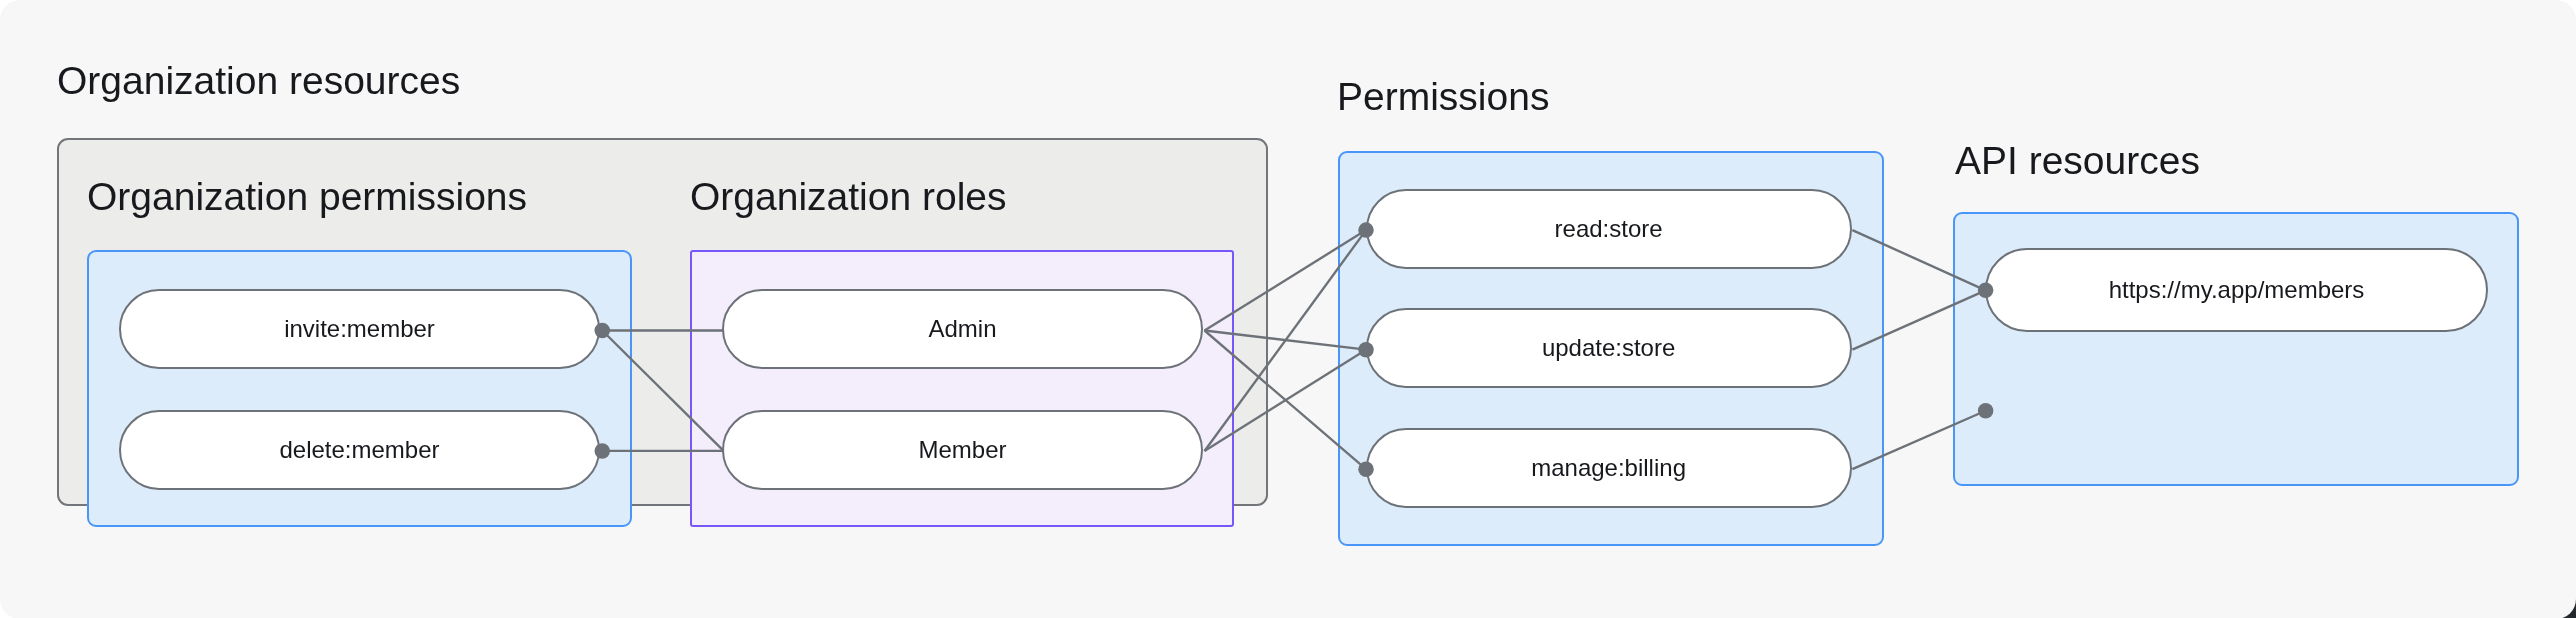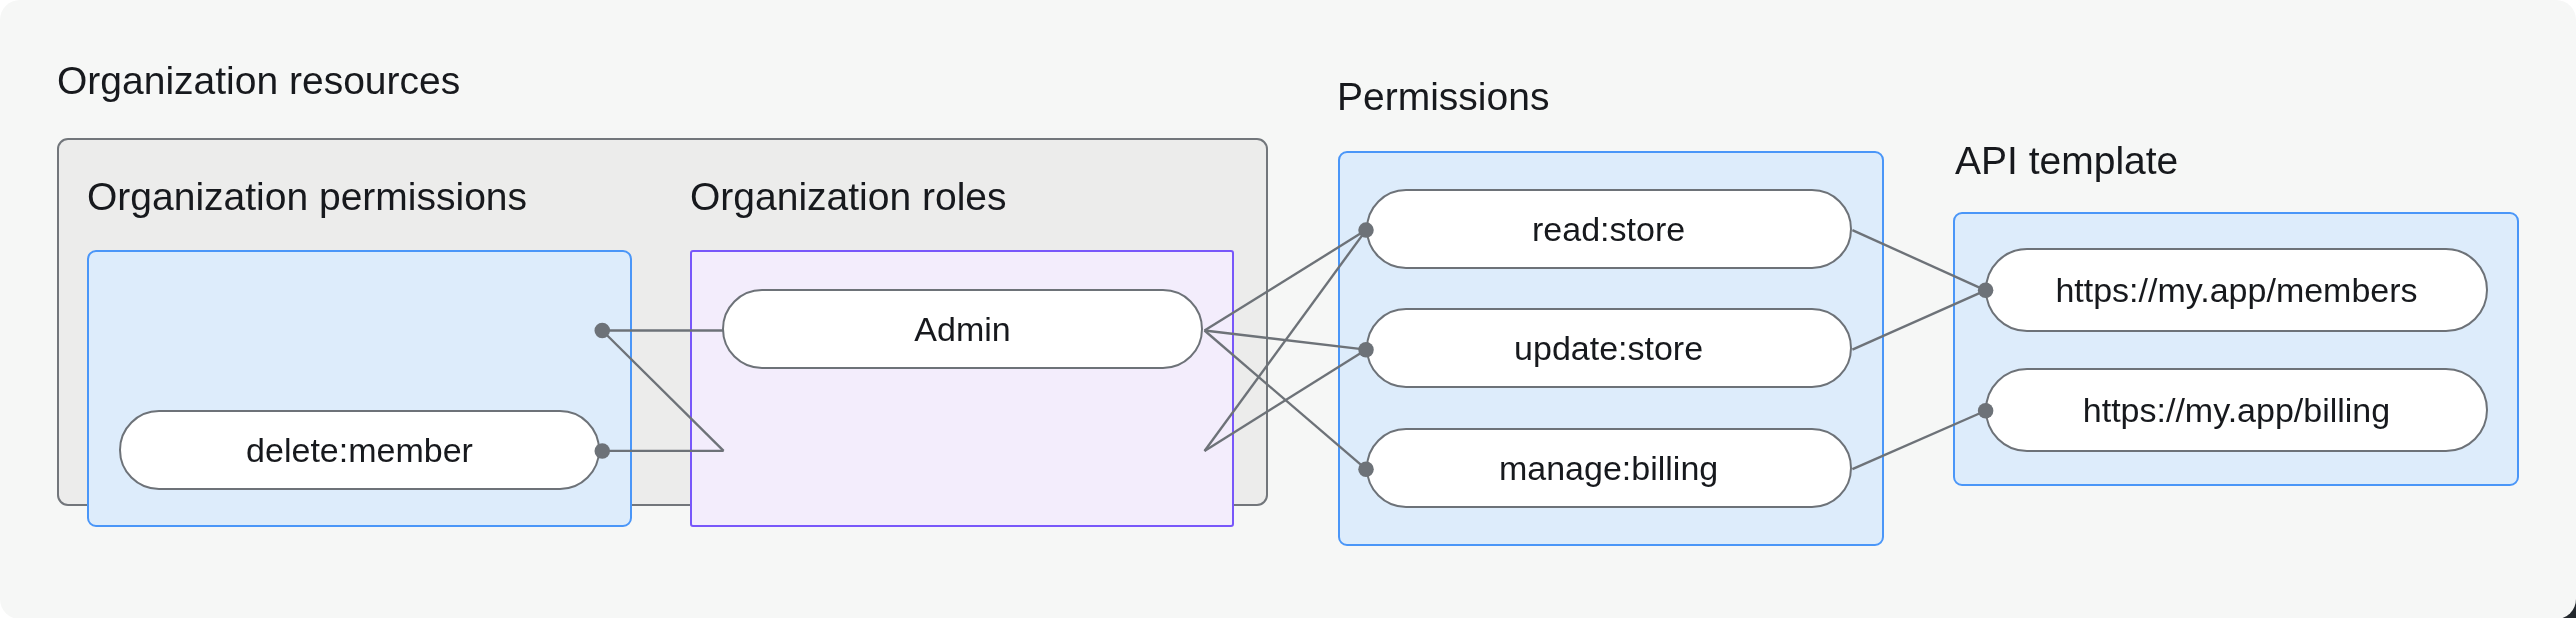--- a/index.html
+++ b/index.html
@@ -14,21 +14,21 @@
        font-family:"Liberation Sans", sans-serif;color:var(--text)}
   .corner-dark{position:absolute;right:0;bottom:0;width:40px;height:31px;background:#23282d;z-index:0}
   .card{position:absolute;inset:0;background:var(--canvas-bg);border-radius:20px;z-index:1}
   .label{position:absolute;font-size:39px;line-height:47px;white-space:nowrap;color:var(--text)}
   .box{position:absolute;border-radius:11px}
   .box.gray{left:57px;top:138px;width:1211px;height:368px;background:var(--gray-box-bg);border:2.7px solid var(--gray-box-border)}
   .box.blue{background:var(--blue-box-bg);border:2.7px solid var(--blue-box-border);border-radius:9px}
   .box.purple{background:var(--purple-box-bg);border:2.7px solid var(--purple-box-border);border-radius:3px}
   .pill{position:absolute;background:var(--node-bg);border:2.3px solid var(--node-border);
         border-radius:912px;display:flex;align-items:center;justify-content:center;
-        font-size:34px;white-space:nowrap}
+        font-size:24px;white-space:nowrap}
   
   .lbl-org-perms{left:28px;top:33px}
   .lbl-org-roles{left:631px;top:33px}
   .box-org-perms{left:28px;top:110px;width:545px;height:277px}
   .box-org-roles{left:631px;top:110px;width:544px;height:277px}
   .box-org-perms .pill,.box-org-roles .pill{left:30px;width:481px;height:80px}
   .pill.row-a{top:37px}
   .pill.row-b{top:158px}
   
   .lbl-permissions{left:1337px;top:73px}
@@ -49,41 +49,42 @@
 
 <div class="card" id="card">
 
   <div class="label" style="left:57px;top:57px">Organization resources</div>
 
   <div class="box gray">
     <div class="label lbl-org-perms">Organization permissions</div>
     <div class="label lbl-org-roles">Organization roles</div>
 
     <div class="box blue box-org-perms">
+      <div class="pill row-a">invite:member</div>
       <div class="pill row-b">delete:member</div>
     </div>
 
     <div class="box purple box-org-roles">
       <div class="pill row-a">Admin</div>
+      <div class="pill row-b">Member</div>
     </div>
   </div>
 
   <div class="label lbl-permissions">Permissions</div>
 
   <div class="box blue box-permissions">
     <div class="pill p-1">read:store</div>
     <div class="pill p-2">update:store</div>
     <div class="pill p-3">manage:billing</div>
   </div>
 
-  <div class="label lbl-api">API template</div>
+  <div class="label lbl-api">API resources</div>
 
   <div class="box blue box-api">
     <div class="pill a-1">https://my.app/members</div>
-    <div class="pill a-2">https://my.app/billing</div>
   </div>
 
   <svg class="edges" id="edges" viewBox="0 0 2823 678">
       <line x1="660" y1="362" x2="793" y2="362" stroke="#6d7278" stroke-width="2.6"></line>
       <line x1="660" y1="362" x2="793" y2="494" stroke="#6d7278" stroke-width="2.6"></line>
       <line x1="660" y1="494" x2="793" y2="494" stroke="#6d7278" stroke-width="2.6"></line>
       <line x1="1320" y1="362" x2="1497" y2="252" stroke="#6d7278" stroke-width="2.6"></line>
       <line x1="1320" y1="362" x2="1497" y2="383" stroke="#6d7278" stroke-width="2.6"></line>
       <line x1="1320" y1="362" x2="1497" y2="514" stroke="#6d7278" stroke-width="2.6"></line>
       <line x1="1320" y1="494" x2="1497" y2="252" stroke="#6d7278" stroke-width="2.6"></line>

